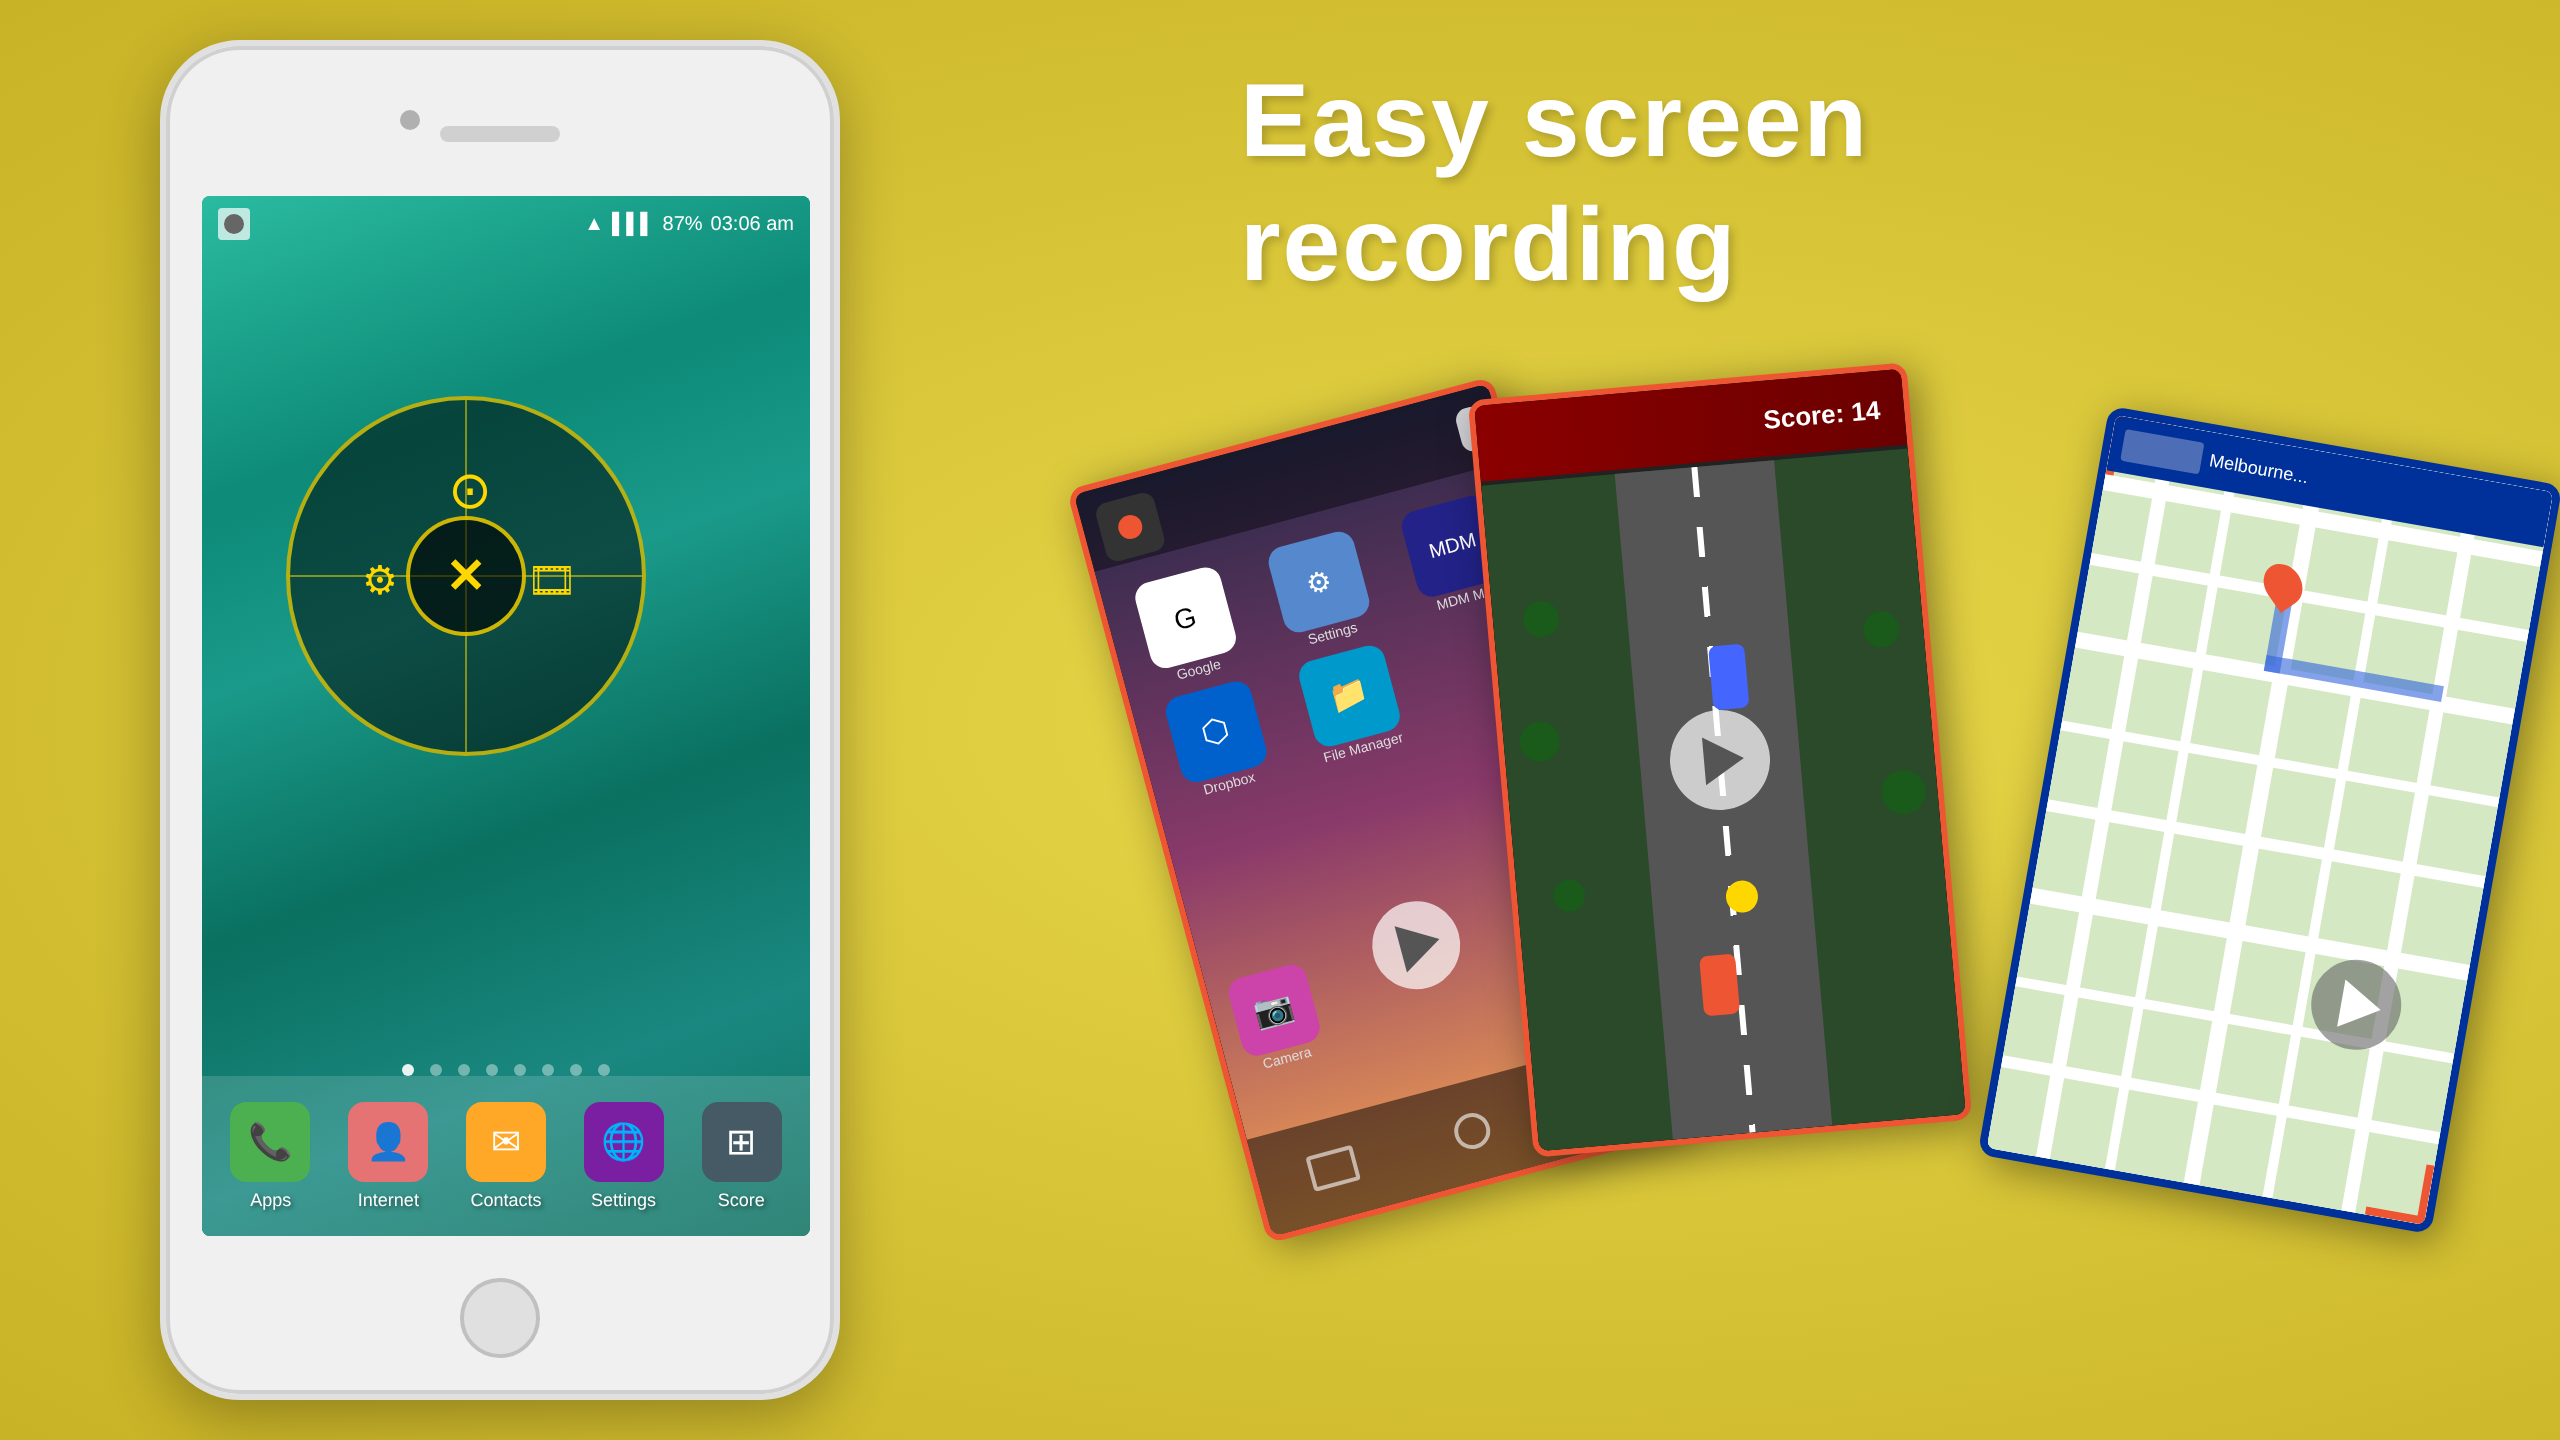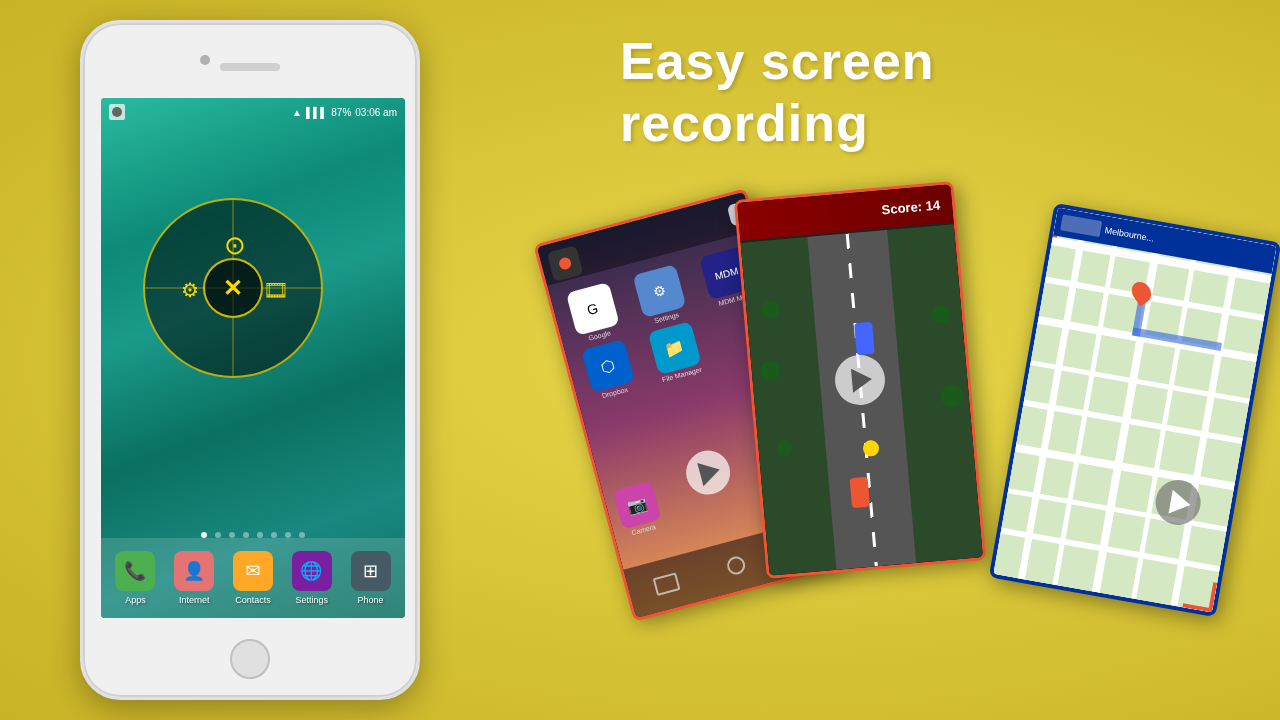--- a/index.html
+++ b/index.html
@@ -570,21 +570,21 @@
         <div class="dock-item">
           <div class="dock-icon" style="background:#7b1fa2;">
             <span style="color:#fff;font-size:18px;">🌐</span>
           </div>
           <span class="dock-label">Settings</span>
         </div>
         <div class="dock-item">
           <div class="dock-icon" style="background:#455a64;">
             <span style="color:#fff;font-size:18px;">⊞</span>
           </div>
-          <span class="dock-label">Phone</span>
+          <span class="dock-label">Score</span>
         </div>
       </div>
     </div>
 
     <div class="phone-home-btn"></div>
   </div>
 </div>
 
 <div class="screenshots-area">
 

